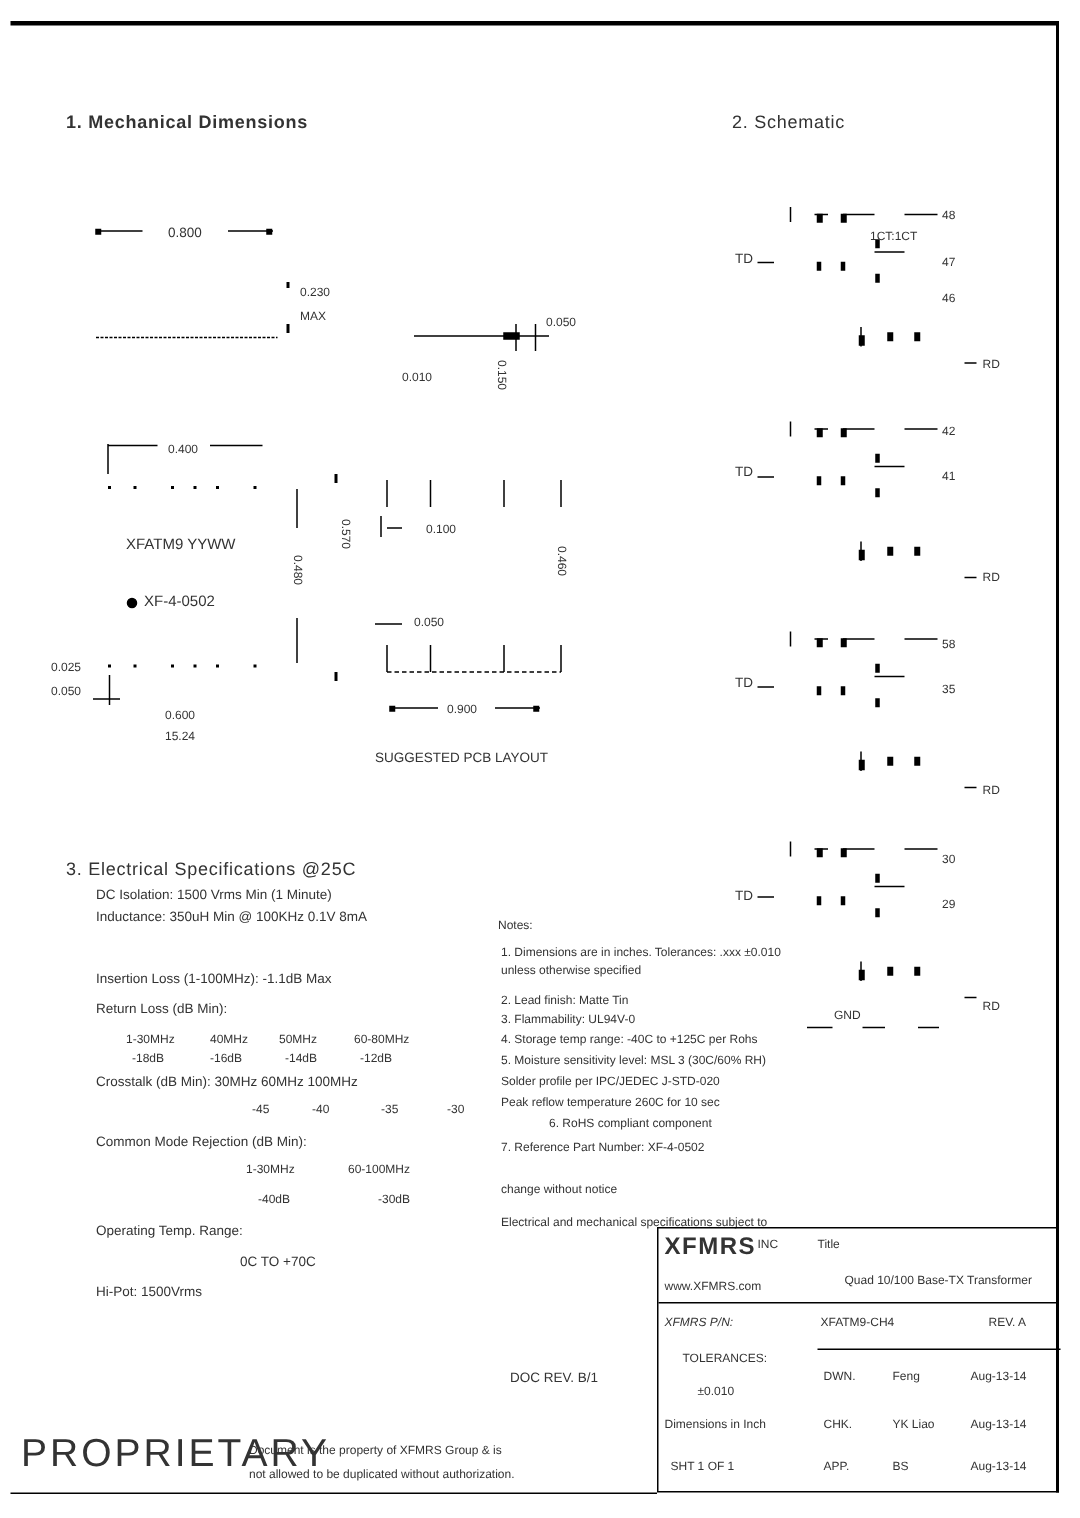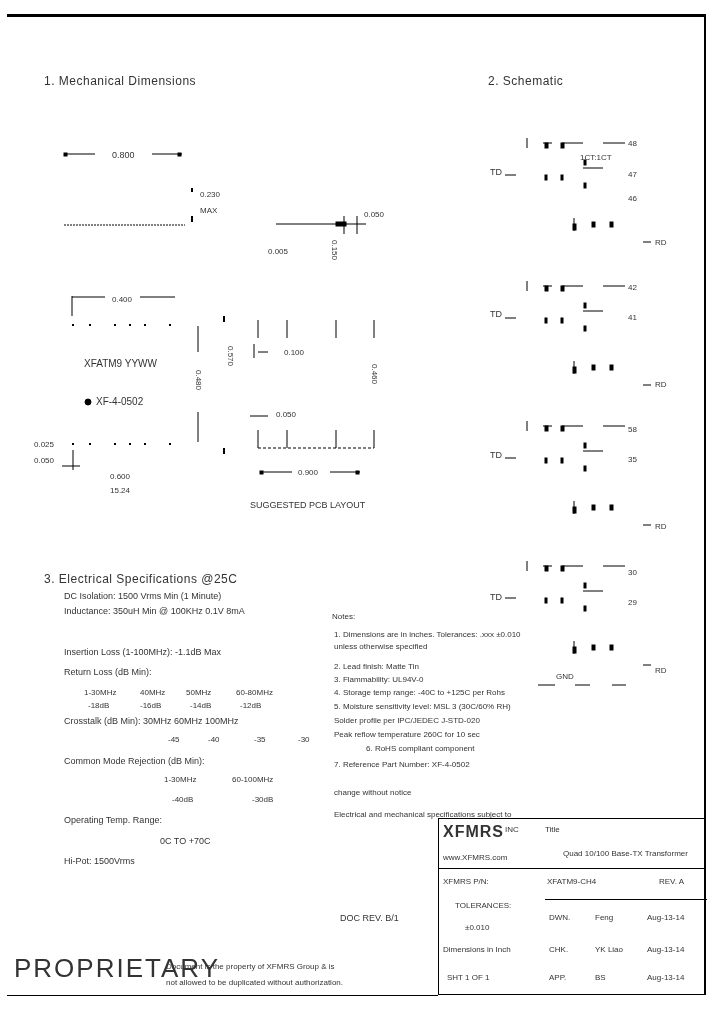--- a/index.html
+++ b/index.html
@@ -13,21 +13,21 @@
   svg{position:absolute;left:0;top:0;}
   .tb{position:absolute;left:438px;top:818px;width:268px;height:177px;border:1.5px solid #000;box-sizing:border-box;}
   .tb .row{position:absolute;left:0;width:100%;border-top:1px solid #000;}
   .prop-big{font-size:26px;letter-spacing:2px;color:#333;font-family:"Liberation Sans",sans-serif;}
 </style>
 </head>
 <body>
 
 <div class="frame"></div>
 
-<div class="t sec" style="left:44px;top:74px;">1. Mechanical Dimensions</div>
+<div class="t sec" style="left:44px;top:74px;font-weight:bold;">1. Mechanical Dimensions</div>
 <div class="t sec" style="left:488px;top:74px;">2. Schematic</div>
 <div class="t sec" style="left:44px;top:572px;">3. Electrical Specifications @25C</div>
 
 <svg width="720" height="1012">
   <g stroke="#000" stroke-width="1" fill="none">
 
     <line x1="65" y1="154" x2="95" y2="154"></line>
     <line x1="152" y1="154" x2="182" y2="154"></line>
     <rect x="64" y="153" width="3" height="3" fill="#000"></rect>
     <rect x="178" y="153" width="3" height="3" fill="#000"></rect>
@@ -113,21 +113,21 @@
     <use href="#ch" transform="translate(0,423)"></use>
     <line x1="538" y1="685" x2="555" y2="685"></line>
     <line x1="575" y1="685" x2="590" y2="685"></line>
     <line x1="612" y1="685" x2="626" y2="685"></line>
   </g>
 </svg>
 
 <div class="t sm" style="left:112px;top:150px;">0.800</div>
 <div class="t xs" style="left:200px;top:190px;">0.230</div>
 <div class="t xs" style="left:200px;top:206px;">MAX</div>
-<div class="t xs" style="left:268px;top:247px;">0.005</div>
+<div class="t xs" style="left:268px;top:247px;">0.010</div>
 <div class="t xs" style="left:330px;top:240px;writing-mode:vertical-rl;">0.150</div>
 <div class="t xs" style="left:364px;top:210px;">0.050</div>
 <div class="t xs" style="left:112px;top:295px;">0.400</div>
 <div class="t md" style="left:84px;top:358px;">XFATM9 YYWW</div>
 <div class="t md" style="left:96px;top:396px;">XF-4-0502</div>
 <div class="t xs" style="left:34px;top:440px;">0.025</div>
 <div class="t xs" style="left:34px;top:456px;">0.050</div>
 <div class="t xs" style="left:110px;top:472px;">0.600</div>
 <div class="t xs" style="left:110px;top:486px;">15.24</div>
 <div class="t xs" style="left:194px;top:370px;writing-mode:vertical-rl;">0.480</div>
@@ -207,21 +207,21 @@
 <div class="t xs" style="left:166px;top:978px;">not allowed to be duplicated without authorization.</div>
 <div style="position:absolute;left:7px;top:995px;width:431px;border-top:1.5px solid #000;"></div>
 
 <div class="tb">
   <div class="t" style="left:4px;top:4px;font-size:16px;font-weight:bold;letter-spacing:1px;">XFMRS</div>
   <div class="t xs" style="left:66px;top:6px;">INC</div>
   <div class="t xs" style="left:4px;top:34px;">www.XFMRS.com</div>
   <div class="t xs" style="left:106px;top:6px;">Title</div>
   <div class="t xs" style="left:124px;top:30px;">Quad 10/100 Base-TX Transformer</div>
   <div class="row" style="top:49px;"></div>
-  <div class="t xs" style="left:4px;top:58px;">XFMRS P/N:</div>
+  <div class="t xs" style="left:4px;top:58px;font-style:italic;">XFMRS P/N:</div>
   <div class="t xs" style="left:108px;top:58px;">XFATM9-CH4</div>
   <div class="t xs" style="left:220px;top:58px;">REV. A</div>
   <div style="position:absolute;left:106px;top:80px;width:162px;border-top:1px solid #000;"></div>
   <div class="t xs" style="left:16px;top:82px;">TOLERANCES:</div>
   <div class="t xs" style="left:26px;top:104px;">±0.010</div>
   <div class="t xs" style="left:110px;top:94px;">DWN.</div>
   <div class="t xs" style="left:156px;top:94px;">Feng</div>
   <div class="t xs" style="left:208px;top:94px;">Aug-13-14</div>
   <div class="t xs" style="left:4px;top:126px;">Dimensions in Inch</div>
   <div class="t xs" style="left:110px;top:126px;">CHK.</div>

